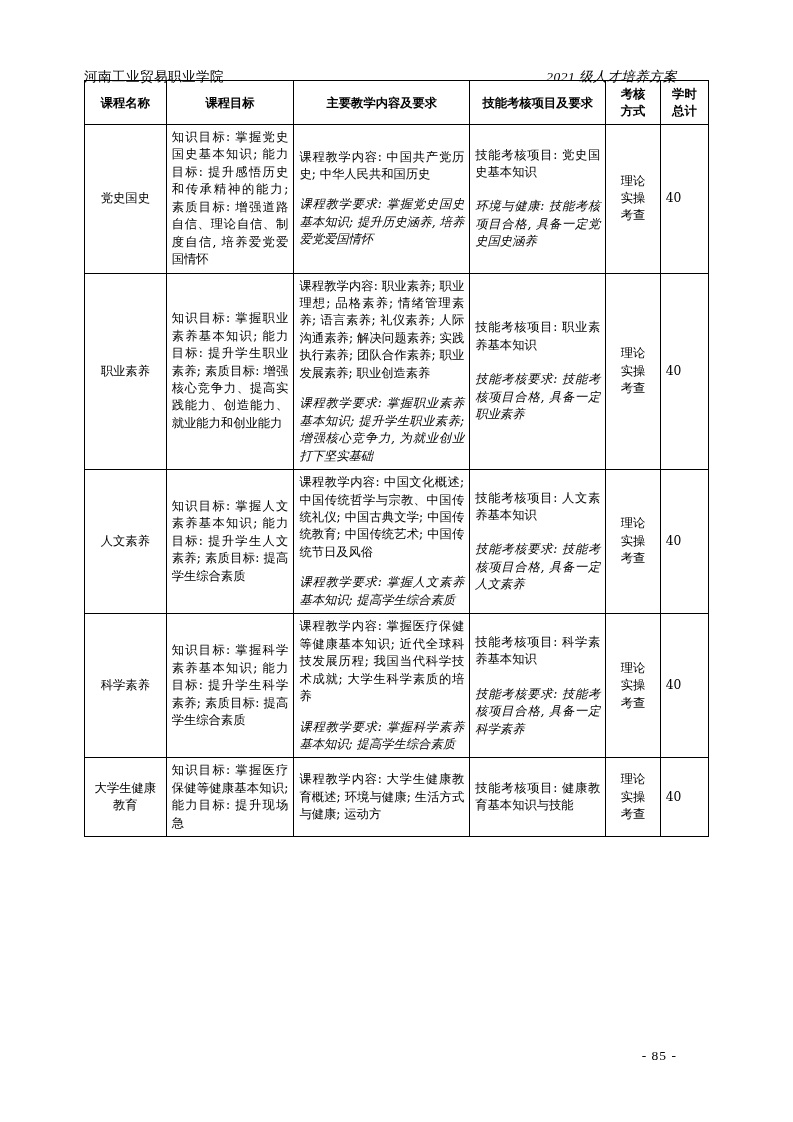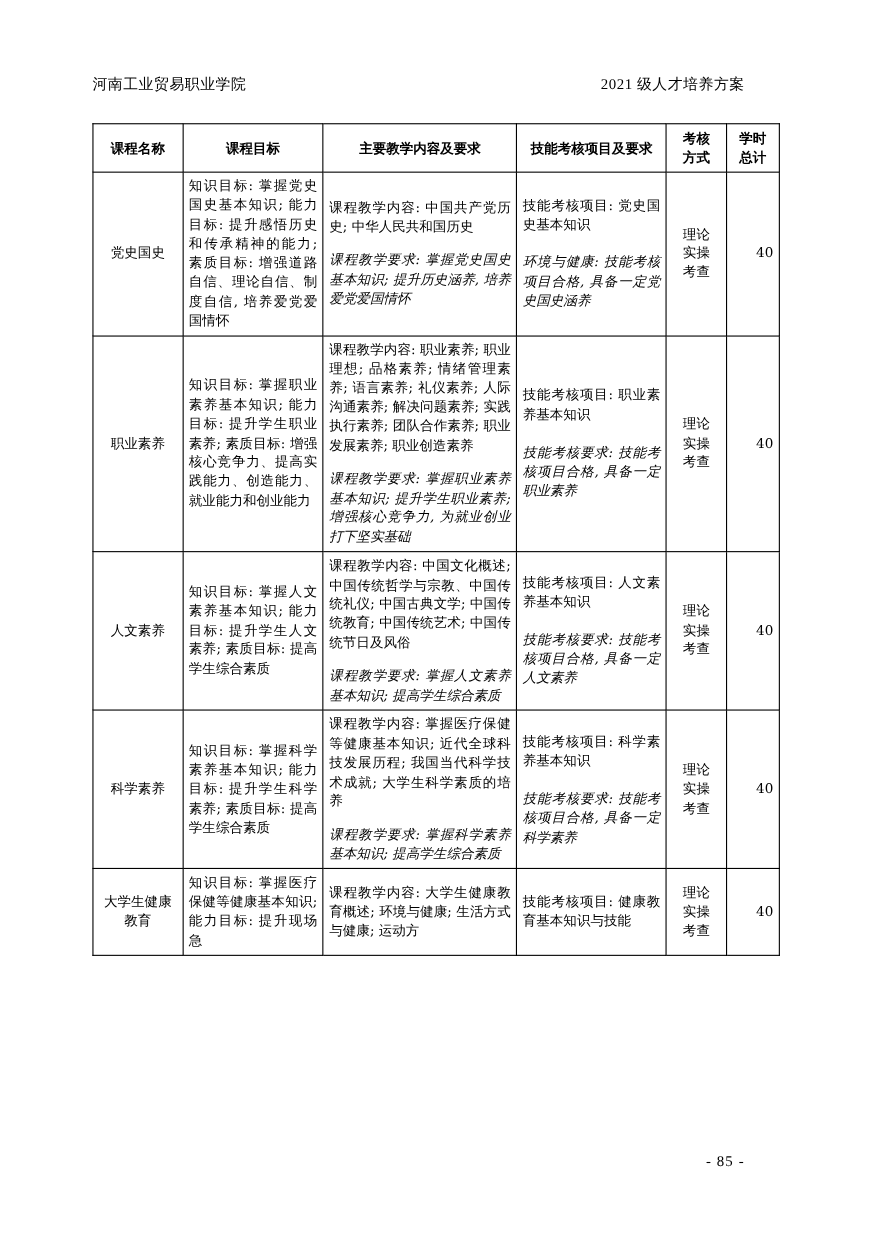--- a/index.html
+++ b/index.html
@@ -32,24 +32,25 @@
     align-items: baseline;
     font-size: 13.5px;
   }
   .header-left {
     font-family: "DejaVu Serif", "Liberation Serif", serif;
     letter-spacing: 0.5px;
   }
   .header-right {
     font-family: "Liberation Serif", "DejaVu Serif", serif;
     letter-spacing: 0.5px;
+    font-style: italic;
   }
   table.course-table {
     position: absolute;
-    top: 112px;
+    top: 80px;
     left: 84px;
     width: 625px;
     border-collapse: collapse;
     table-layout: fixed;
   }
   table.course-table td,
   table.course-table th {
     border: 1px solid #000000;
     vertical-align: middle;
     padding: 4px 5px;
@@ -79,21 +80,21 @@
   td.cell-assess {
     text-align: justify;
     text-justify: inter-ideograph;
   }
   td.cell-method {
     text-align: center;
     font-size: 12.4px;
     line-height: 1.5;
   }
   td.cell-hours {
-    text-align: right;
+    text-align: left;
     font-family: "Liberation Serif", serif;
     font-size: 13px;
   }
   .para + .para {
     margin-top: 13px;
     font-style: italic;
   }
   .assess .para + .para {
     margin-top: 17px;
   }

